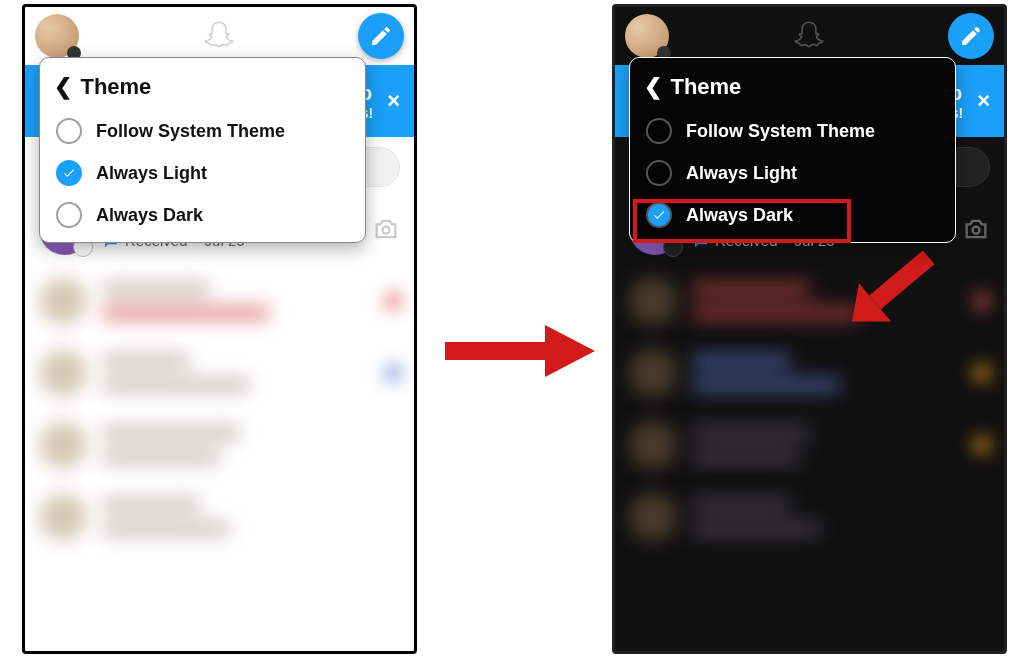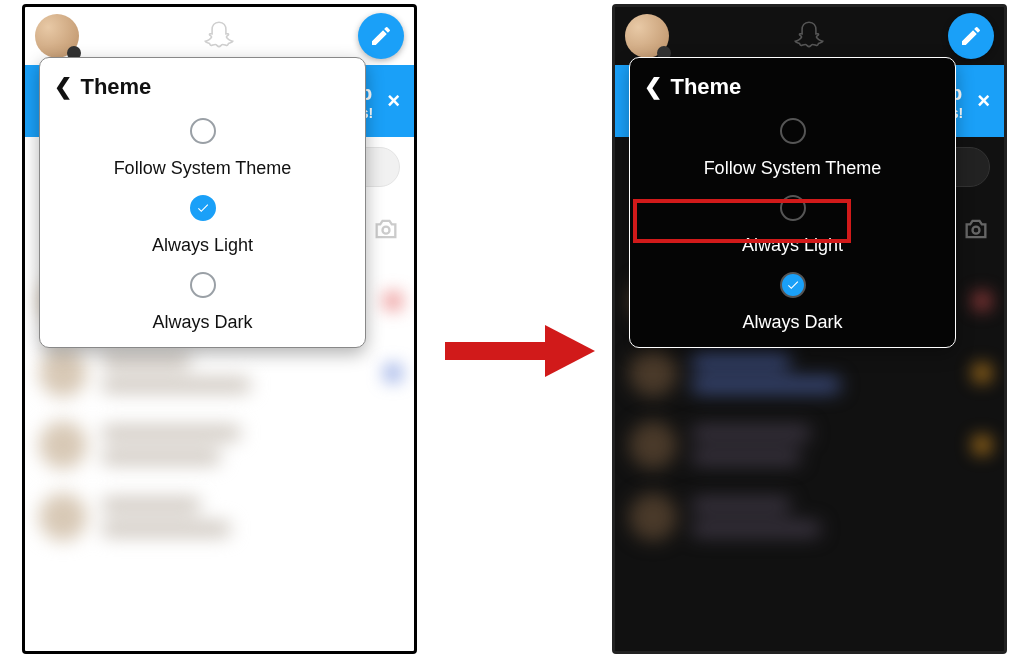--- a/index.html
+++ b/index.html
@@ -112,21 +112,21 @@
     padding: 10px 4px 6px;
     z-index:20;
     box-shadow:0 6px 18px rgba(0,0,0,.3);
   }
   .phone.left  .popup{ background:#fff; border:1px solid #888;}
   .phone.right .popup{ background:#050505; border:1px solid #fff;}
   .popup .hdr{ display:flex; align-items:center; gap:8px; padding:6px 10px 10px; font-weight:800; font-size:22px;}
   .popup .hdr .back{ font-size:22px; }
   .phone.left  .popup .hdr{ color:#111;}
   .phone.right .popup .hdr{ color:#fff;}
-  .popup .opt{ display:flex; align-items:center; gap:14px; padding:8px 12px; font-weight:400; font-size:18px;flex-direction:column;}
+  .popup .opt{ display:flex; align-items:center; gap:14px; padding:8px 12px; font-weight:700; font-size:18px;}
   .phone.left  .popup .opt{ color:#111;}
   .phone.right .popup .opt{ color:#fff;}
   .radio{
     width:26px;height:26px;border-radius:50%;
     border:2px solid #9aa0a6; background:transparent;
     display:flex;align-items:center;justify-content:center;
   }
   .phone.right .radio{ border-color:#555;}
   .radio.sel{ background:#1aa0f8; border-color:#1aa0f8;}
   .radio.sel svg{ width:14px;height:14px;fill:#fff;}

